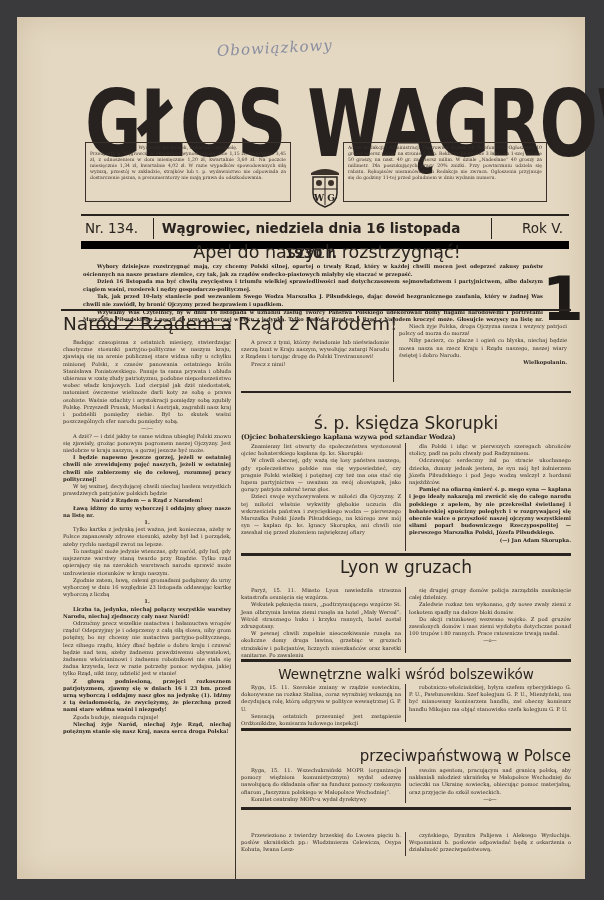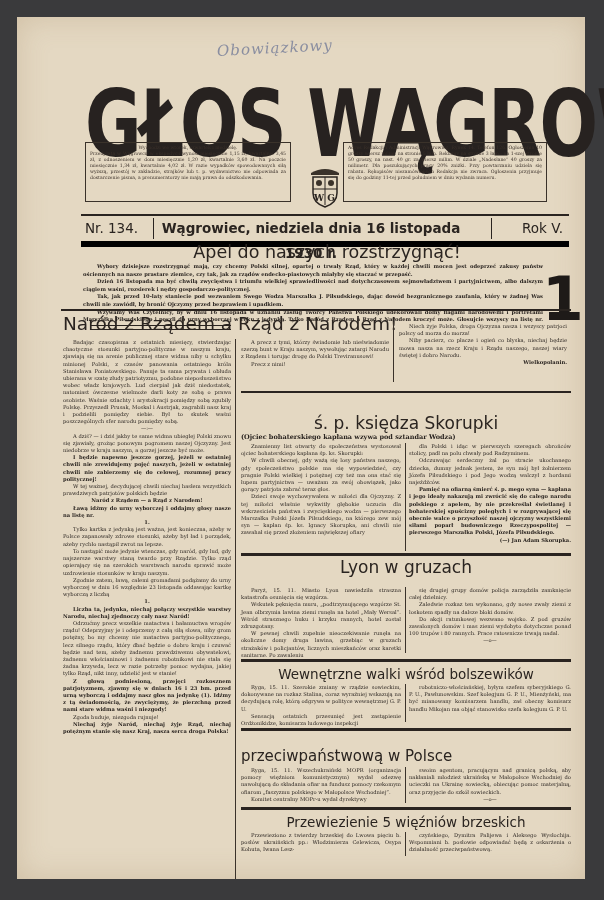--- a/index.html
+++ b/index.html
@@ -3,21 +3,21 @@
 <meta charset="utf-8">
 <style>
   html,body{margin:0;padding:0;}
   body{width:604px;height:900px;background:#3a3a3c;overflow:hidden;position:relative;font-family:"DejaVu Serif",serif;color:#2a2420;}
   .page{position:absolute;left:17px;top:17px;width:568px;height:862px;background:#e4d8c2;box-shadow:inset 0 0 30px rgba(150,120,80,.25);}
   .hand{position:absolute;left:200px;top:22px;font-family:"DejaVu Serif",serif;font-style:italic;font-size:15px;color:#8a8ea0;transform:rotate(-3deg);letter-spacing:1px;}
   .masthead{position:absolute;left:68px;top:58px;width:480px;height:90px;font-family:"DejaVu Sans",sans-serif;font-weight:bold;font-size:84px;line-height:90px;color:#272220;letter-spacing:-2px;transform:scaleX(.82) scaleY(1.1);transform-origin:left top;white-space:nowrap;}
   .box{position:absolute;border:1.5px solid #3a322a;font-size:4.6px;line-height:5.9px;padding:2px 4px;text-align:justify;color:#3a302a;}
   .box .c{text-align:center;display:block;}
   .emblem{position:absolute;left:290px;top:148px;width:36px;height:44px;}
-  .dateline{position:absolute;left:64px;top:197px;width:488px;height:25px;border-top:2px solid #2a2420;border-bottom:6px solid #000000;font-family:"DejaVu Sans",sans-serif;font-size:13.5px;line-height:25px;}
+  .dateline{position:absolute;left:64px;top:197px;width:488px;height:25px;border-top:2px solid #2a2420;border-bottom:8px solid #000000;font-family:"DejaVu Sans",sans-serif;font-size:13.5px;line-height:25px;}
   .dateline .nr{position:absolute;left:4px;}
   .dateline .city{position:absolute;left:80px;width:300px;text-align:center;font-weight:bold;}
   .dateline .rok{position:absolute;right:6px;}
   .dateline .sep{position:absolute;top:2px;bottom:2px;width:1px;background:#2a2420;}
   .apel-title{position:absolute;left:70px;top:224px;width:480px;text-align:center;font-family:"DejaVu Sans",sans-serif;font-size:17.5px;line-height:22px;}
   .apel-body{position:absolute;left:66px;top:246px;width:460px;font-size:5.2px;line-height:7.6px;font-weight:bold;text-align:justify;}
   .apel-body p{margin:0;text-indent:14px;}
   .big1{position:absolute;left:525px;top:252px;font-family:"DejaVu Sans",sans-serif;font-weight:bold;font-size:60px;line-height:60px;color:#1e1a18;}
   .arrow{display:inline-block;width:140px;height:3px;border-top:1px solid #2a2420;border-bottom:1px solid #2a2420;vertical-align:middle;margin-left:8px;}
   .hr{position:absolute;height:2px;background:#2a2420;}
@@ -146,34 +146,33 @@
     <p>Ryga, 15. 11. Szerokie zmiany w rządzie sowieckim, dokonywane na rozkaz Stalina, coraz wyraźniej wskazują na decydującą rolę, którą odgrywa w polityce wewnętrznej G. P. U.</p>
     <p>Sensacją ostatnich przesunięć jest zastąpienie Ordżonikidze, komisarza ludowego inspekcji</p>
   </div>
   <div class="vr" style="left:388px;top:667px;height:38px;"></div>
   <div class="col" style="left:392px;top:667px;width:162px;">
     <p>robotniczo-włościańskiej, byłym szefem syberyjskiego G. P. U., Pawłunowskim. Szef kolegjum G. P. U., Mienżyński, ma być mianowany komisarzem handlu, zaś obecny komisarz handlu Mikojan ma objąć stanowisko szefa kolegjum G. P. U.</p>
   </div>
 
   <div class="hr" style="left:224px;top:711px;width:330px;height:3px;"></div>
 
-  <div class="h1" style="left:224px;top:730px;width:330px;font-size:15px;line-height:18px;">przeciwpaństwową w Polsce</div>
+  <div class="h1" style="left:224px;top:730px;width:330px;text-align:right;font-size:15px;line-height:18px;">przeciwpaństwową w Polsce</div>
   <div class="col" style="left:224px;top:750px;width:160px;">
     <p>Ryga, 15. 11. Wszechukraiński MOPR (organizacja pomocy więźniom komunistycznym) wydał odezwę nawołującą do składania ofiar na fundusz pomocy rzekomym ofiarom „faszyzmu polskiego w Małopolsce Wschodniej”.</p>
     <p>Komitet centralny MOPr-u wydał dyrektywy</p>
   </div>
   <div class="vr" style="left:388px;top:750px;height:36px;"></div>
   <div class="col" style="left:392px;top:750px;width:162px;">
     <p>swoim agentom, pracującym nad granicą polską, aby nakłaniali młodzież ukraińską w Małopolsce Wschodniej do ucieczki na Ukrainę sowiecką, obiecując pomoc materjalną, oraz przyjęcie do szkół sowieckich.</p>
     <p class="c">—o—</p>
   </div>
 
   <div class="hr" style="left:224px;top:790px;width:330px;height:3px;"></div>
 
-  <div class="h1" style="left:224px;top:796px;width:330px;text-align:center;font-size:13.5px;line-height:18px;">Przewiezienie 5 więźniów brzeskich</div>
   <div class="col" style="left:224px;top:815px;width:160px;">
     <p>Przewieziono z twierdzy brzeskiej do Lwowa pięciu b. posłów ukraińskich pp.: Włodzimierza Celewicza, Osypa Kohuta, Iwana Lesz-</p>
   </div>
   <div class="vr" style="left:388px;top:815px;height:24px;"></div>
   <div class="col" style="left:392px;top:815px;width:162px;">
     <p>czyńskiego, Dymitra Palijewa i Aleksego Wysłochija. Wspomniani b. posłowie odpowiadać będą z oskarżenia o działalność przeciwpaństwową.</p>
   </div>
 </div>
 
 </body></html>

